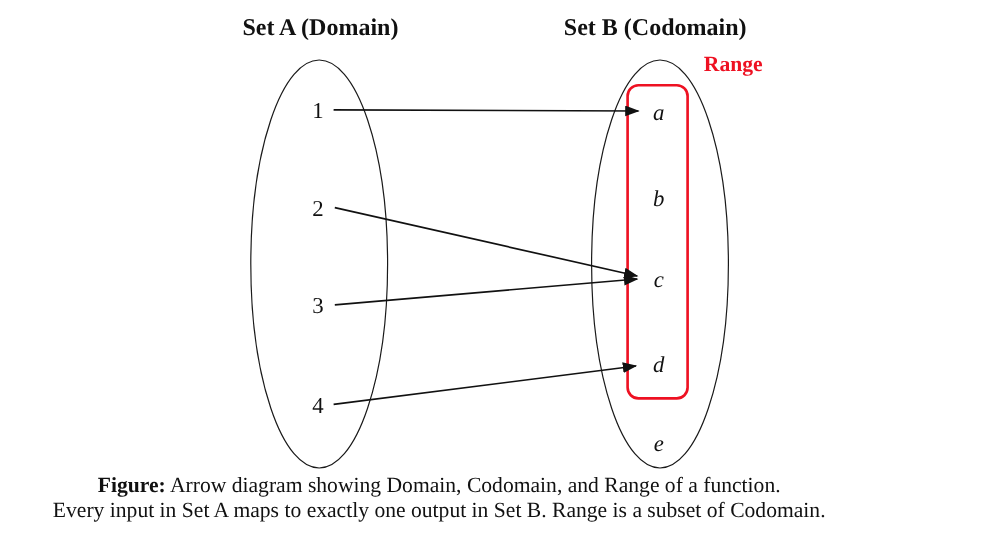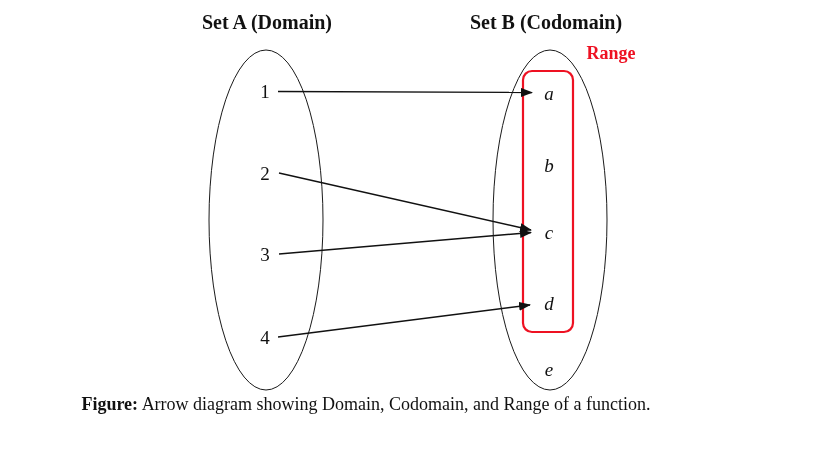--- a/index.html
+++ b/index.html
@@ -96,15 +96,16 @@
     <text class="elem letter" x="549" y="376">e</text>
 
     <path class="map-arrow" d="M278,91.5 L532,92.5" marker-end="url(#arrowhead)"></path>
     <path class="map-arrow" d="M279,173 L531,230" marker-end="url(#arrowhead)"></path>
     <path class="map-arrow" d="M279,254 L531,232.5" marker-end="url(#arrowhead)"></path>
     <path class="map-arrow" d="M278,337 L530,305" marker-end="url(#arrowhead)"></path>
   </svg>
 
   <div class="caption">
     <div><span class="bold">Figure:</span> <span>Arrow diagram showing Domain, Codomain, and Range of a function.</span></div>
+    <div>Every input in Set A maps to exactly one output in Set B. Range is a subset of Codomain.</div>
   </div>
 
 </div>
 
 </body></html>

